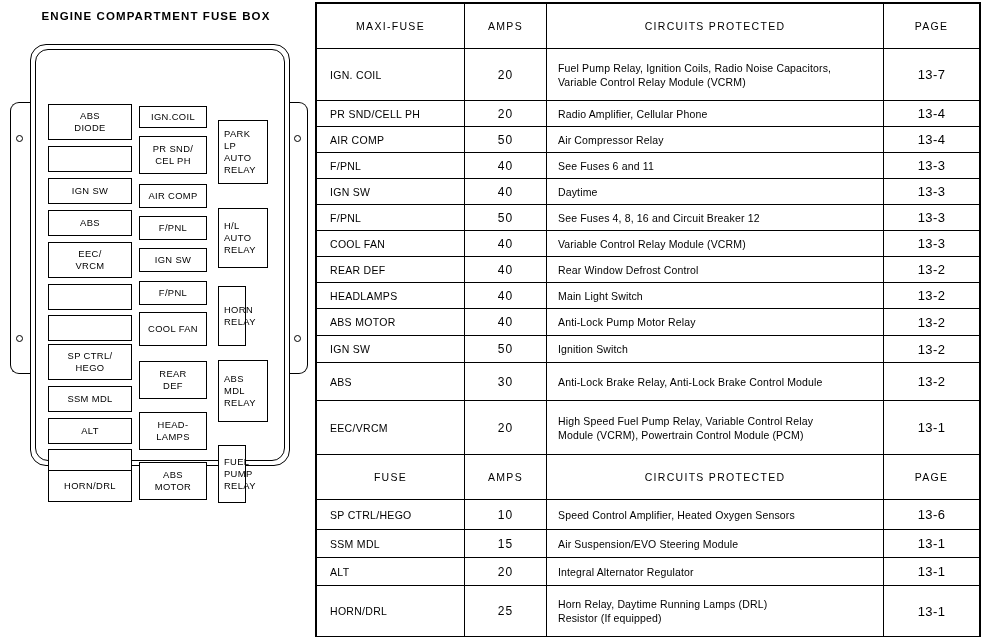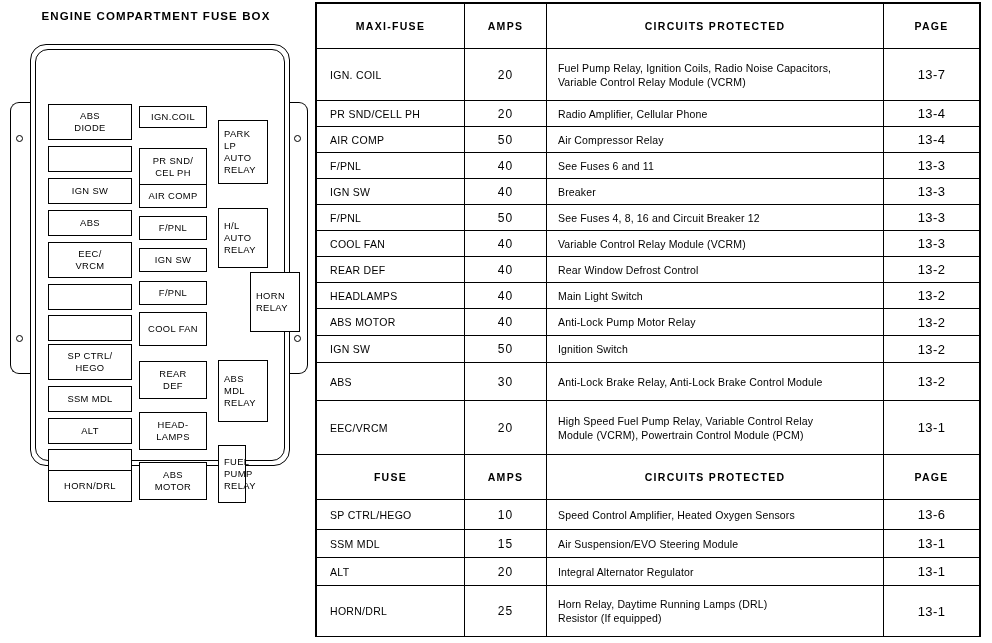--- a/index.html
+++ b/index.html
@@ -136,21 +136,21 @@
     margin-top: 14px;
   }
   table.fusetable td.c-page {
     width: 96px;
     text-align: center;
     font-size: 13px;
     letter-spacing: 0.4px;
   }
   
   table.fusetable tr.hdr td {
-    font-weight: bold;
+    font-weight: normal;
     text-align: center;
     letter-spacing: 1.3px;
     font-size: 10.5px;
     padding: 0;
     height: 45px;
   }
   table.fusetable tr.hdr td.c-name { padding-left: 0; }
   table.fusetable tr.hdr td.c-circ { padding-left: 0; }
 </style>
 </head>
@@ -183,21 +183,21 @@
         <div class="fbox col-left empty" style="left: 12px; top: 265px; width: 84px; height: 26px;"></div>
         <div class="fbox col-left" style="left: 12px; top: 294px; width: 84px; height: 36px;">SP CTRL/
 HEGO</div>
         <div class="fbox col-left" style="left: 12px; top: 336px; width: 84px; height: 26px;">SSM MDL</div>
         <div class="fbox col-left" style="left: 12px; top: 368px; width: 84px; height: 26px;">ALT</div>
         <div class="fbox col-left empty" style="left: 12px; top: 399px; width: 84px; height: 24px;"></div>
         <div class="fbox col-left" style="left: 12px; top: 420px; width: 84px; height: 32px;">HORN/DRL</div>
       </div>
     <div id="col-mid">
         <div class="fbox col-mid" style="left: 103px; top: 56px; width: 68px; height: 22px;">IGN.COIL</div>
-        <div class="fbox col-mid" style="left: 103px; top: 86px; width: 68px; height: 38px; margin-top: 12px;">PR SND/
+        <div class="fbox col-mid" style="left: 103px; top: 86px; width: 68px; height: 38px;">PR SND/
 CEL  PH</div>
         <div class="fbox col-mid" style="left: 103px; top: 134px; width: 68px; height: 24px;">AIR COMP</div>
         <div class="fbox col-mid" style="left: 103px; top: 166px; width: 68px; height: 24px;">F/PNL</div>
         <div class="fbox col-mid" style="left: 103px; top: 198px; width: 68px; height: 24px;">IGN SW</div>
         <div class="fbox col-mid" style="left: 103px; top: 231px; width: 68px; height: 24px;">F/PNL</div>
         <div class="fbox col-mid" style="left: 103px; top: 262px; width: 68px; height: 34px;">COOL FAN</div>
         <div class="fbox col-mid" style="left: 103px; top: 311px; width: 68px; height: 38px;">REAR
 DEF</div>
         <div class="fbox col-mid" style="left: 103px; top: 362px; width: 68px; height: 38px;">HEAD-
 LAMPS</div>
@@ -205,21 +205,21 @@
 MOTOR</div>
       </div>
     <div id="col-right">
         <div class="fbox col-right" style="left: 182px; top: 70px; width: 50px; height: 64px;">PARK
 LP
 AUTO
 RELAY</div>
         <div class="fbox col-right" style="left: 182px; top: 158px; width: 50px; height: 60px;">H/L
 AUTO
 RELAY</div>
-        <div class="fbox col-right" style="left: 182px; top: 222px; width: 50px; height: 60px; margin-left: 32px;">HORN
+        <div class="fbox col-right" style="left: 182px; top: 236px; width: 28px; height: 60px;">HORN
 RELAY</div>
         <div class="fbox col-right" style="left: 182px; top: 310px; width: 50px; height: 62px;">ABS
 MDL
 RELAY</div>
         <div class="fbox col-right" style="left: 182px; top: 395px; width: 28px; height: 58px;">FUEL
 PUMP
 RELAY</div>
       </div>
   </div>
 </div>
@@ -254,21 +254,21 @@
         </tr>
         <tr style="height: 26px;">
           <td class="c-name">F/PNL</td>
           <td class="c-amps">40</td>
           <td class="c-circ">See Fuses 6 and 11</td>
           <td class="c-page">13-3</td>
         </tr>
         <tr style="height: 26px;">
           <td class="c-name">IGN SW</td>
           <td class="c-amps">40</td>
-          <td class="c-circ">Breaker</td>
+          <td class="c-circ">Daytime</td>
           <td class="c-page">13-3</td>
         </tr>
         <tr style="height: 26px;">
           <td class="c-name">F/PNL</td>
           <td class="c-amps">50</td>
           <td class="c-circ">See Fuses 4, 8, 16 and Circuit Breaker 12</td>
           <td class="c-page">13-3</td>
         </tr>
         <tr style="height: 26px;">
           <td class="c-name">COOL FAN</td>

